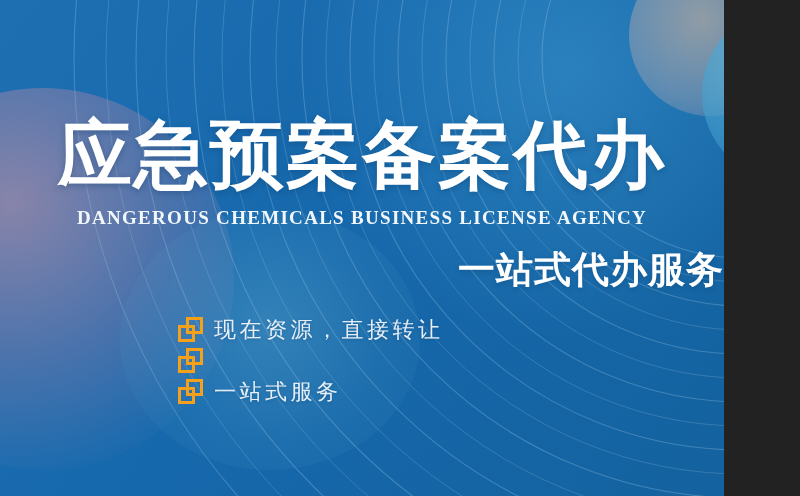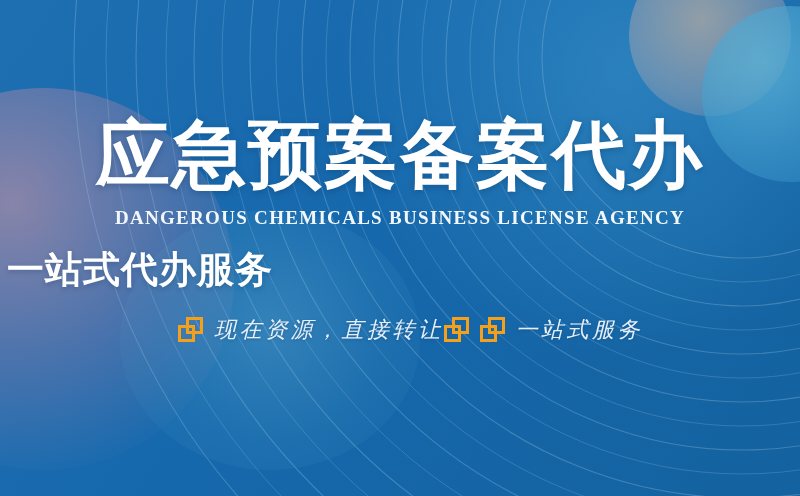--- a/index.html
+++ b/index.html
@@ -2,21 +2,21 @@
 <html><head>
 <meta charset="utf-8">
 <style>
   html, body {
     margin: 0;
     padding: 0;
     background: #222;
   }
   #banner {
     position: relative;
-    width: 800px;
+    width: 724px;
     height: 496px;
     overflow: hidden;
     background: #4d7c0f;
     font-family: "Liberation Sans", "DejaVu Sans", sans-serif;
     user-select: none;
   }
 
   
   .bg-layer {
     position: absolute;
@@ -106,38 +106,38 @@
     font-size: 19px;
     line-height: 24px;
     letter-spacing: 1.3px;
     white-space: nowrap;
   }
   .subtitle-cn {
     position: absolute;
     left: 0;
     right: 0;
     top: 248px;
-    text-align: left;
+    text-align: right;
     color: #FFFFFF;
     font-family: "DejaVu Sans", "Liberation Sans", sans-serif;
     font-weight: bold;
     font-size: 37px;
     line-height: 44px;
     letter-spacing: 1px;
     text-shadow: 0 2px 5px rgba(10,55,100,0.30);
     white-space: nowrap;
     padding-left: 7px;
   }
 
   .bullets {
     position: absolute;
     left: 178px;
     top: 314px;
     display: flex;
-    font-style: italic;
+    flex-direction: column;
   }
   .bullet-row {
     display: flex;
     align-items: center;
     height: 31px;
   }
   .bullet-icon {
     flex: 0 0 auto;
     width: 25px;
     height: 25px;

